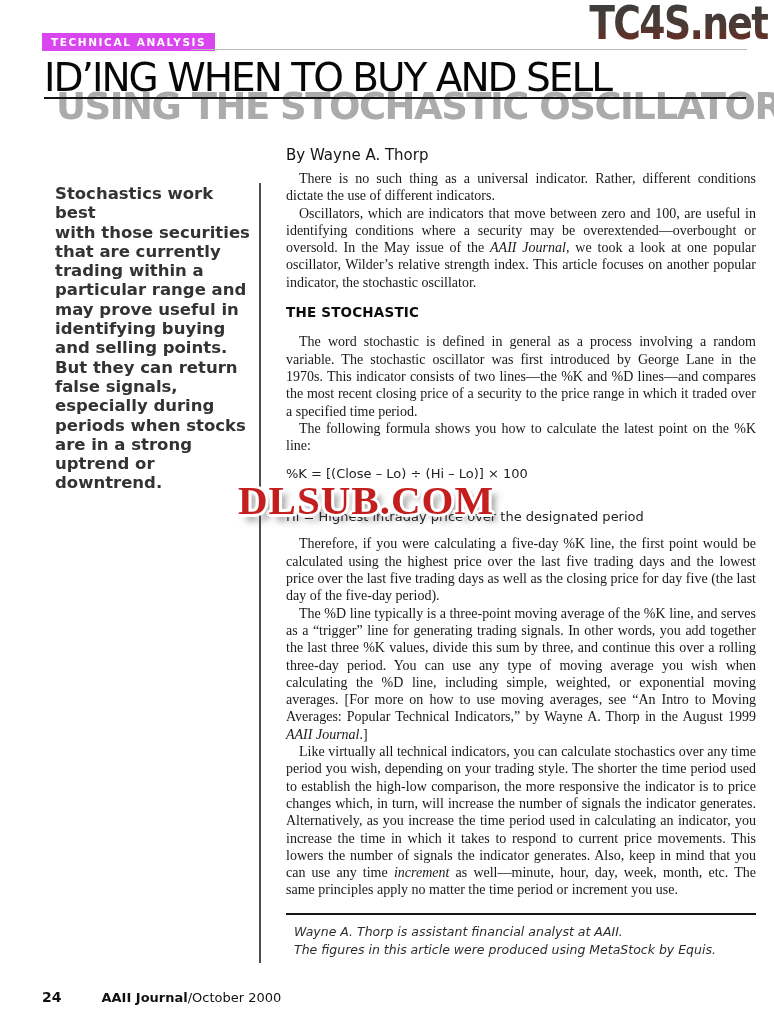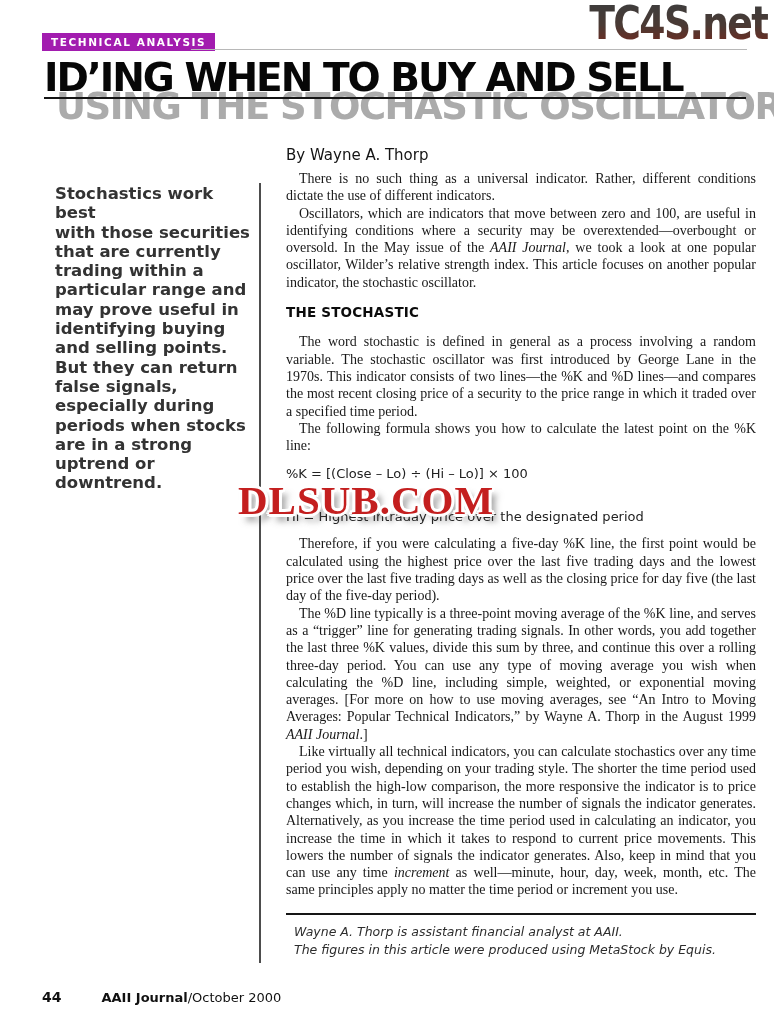--- a/index.html
+++ b/index.html
@@ -16,30 +16,30 @@
     font-family:"DejaVu Sans", sans-serif; font-weight:800;
     font-size:46px; letter-spacing:-2px; line-height:1;
     transform:scaleX(.82); transform-origin:right top;
     background:linear-gradient(180deg,#3d3d3d 5%,#4a3a34 55%,#72291f 100%);
     -webkit-background-clip:text; background-clip:text; color:transparent;
   }
 
   
   .kicker {
     position:absolute; left:42px; top:33px; height:18px;
-    background:#a21caf; color:#ffffff; padding:3px 9px 0 9px;
+    background:#d946ef; color:#ffffff; padding:3px 9px 0 9px;
     font-family:"DejaVu Sans", sans-serif; font-size:10.5px; font-weight:700;
     letter-spacing:1.6px;
   }
   .kicker-rule { position:absolute; left:191px; top:49px; width:556px; height:1px; background:#b8b8b8; }
 
   
   .title1 {
     position:absolute; left:44px; top:58px;
-    font-family:"DejaVu Sans", sans-serif; font-weight:700;
+    font-family:"DejaVu Sans", sans-serif; font-weight:400;
     font-size:39px; line-height:1; letter-spacing:-2px; color:#070707;
     white-space:nowrap;
   }
   .title-rule { position:absolute; left:44px; top:97px; width:702px; height:2px; background:#151515; z-index:3; }
   .title2 {
     position:absolute; left:56px; top:88px;
     font-family:"DejaVu Sans", sans-serif; font-weight:800;
     font-size:37px; line-height:1; letter-spacing:-1.5px; color:#ababab;
     white-space:nowrap; z-index:2;
   }
@@ -172,18 +172,18 @@
     <p><span>Like virtually all technical indicators, you can calculate stochastics over any time period you wish, depending on your trading style. The shorter the time period used to establish the high-low comparison, the more responsive the indicator is to price changes which, in turn, will increase the number of signals the indicator generates. Alternatively, as you increase the time period used in calculating an indicator, you increase the time in which it takes to respond to current price movements. This lowers the number of signals the indicator generates. Also, keep in mind that you can use any time </span><span class="ital">increment</span><span> as well—minute, hour, day, week, month, etc. The same principles apply no matter the time period or increment you use.</span></p>
 
     <div class="footnote-rule"></div>
     <div class="footnote">
       <div>Wayne A. Thorp is assistant financial analyst at AAII.</div>
       <div>The figures in this article were produced using MetaStock by Equis.</div>
     </div>
   </div>
 
   <div class="footer-left">
-    <span class="page-num">44</span>
+    <span class="page-num">24</span>
     <span class="journal"><span class="journal-bold">AAII Journal</span><span>/October 2000</span></span>
   </div>
 
 
 </div>
 
 </body></html>

